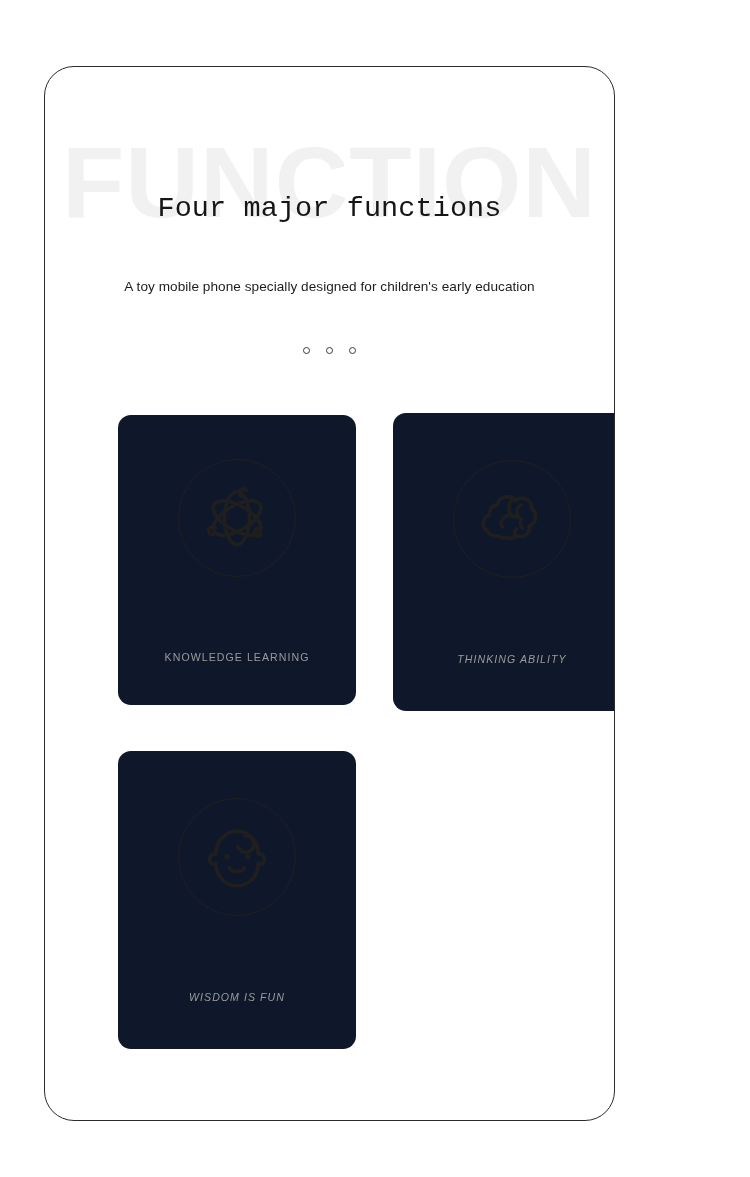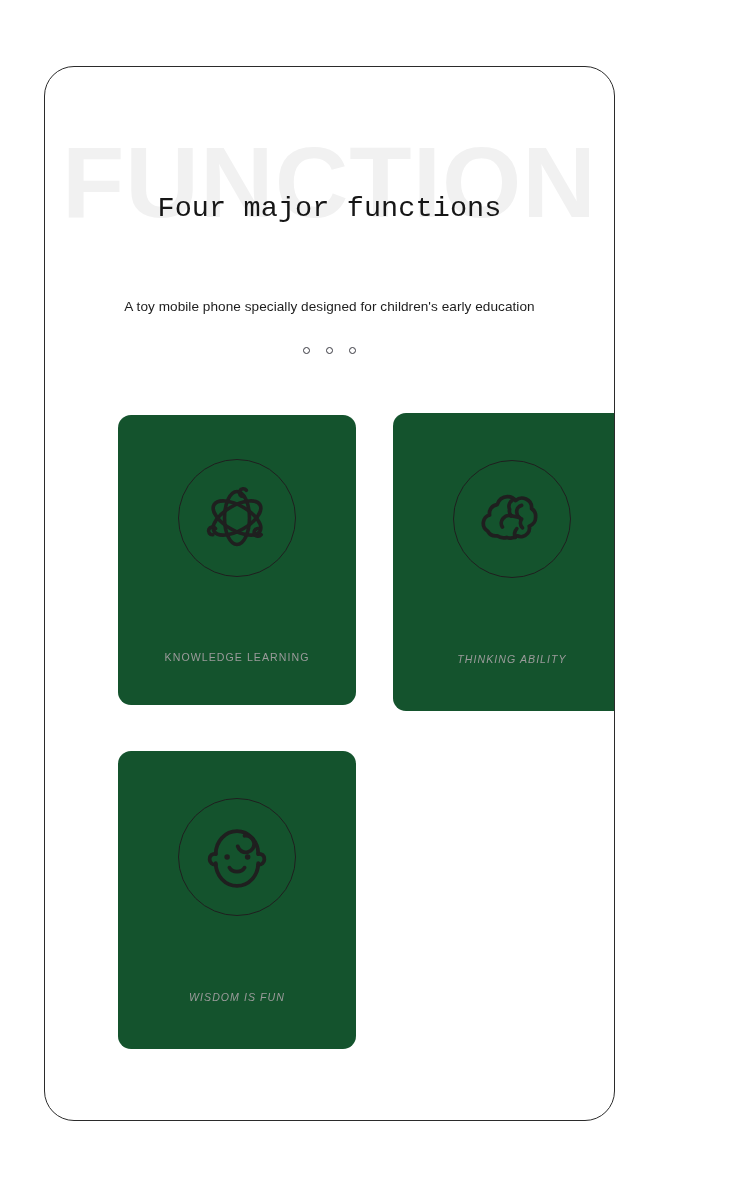--- a/index.html
+++ b/index.html
@@ -65,21 +65,20 @@
   .page-subtitle {
     position: absolute;
     left: 0;
     top: 212px;
     width: 100%;
     text-align: center;
     font-size: 13.6px;
     font-weight: 400;
     color: #1d1d1d;
     letter-spacing: 0.05px;
-    margin-top: 20px;
   }
 
   
   .dots {
     position: absolute;
     left: 0;
     top: 280px;
     width: 100%;
     display: flex;
     justify-content: center;
@@ -98,21 +97,21 @@
     position: absolute;
     left: 73px;
     top: 348px;
     width: 516px;
     display: grid;
     grid-template-columns: 238px 238px;
     column-gap: 37px;
     row-gap: 42px;
   }
   .card {
-    background: #14532d;
+    background: #0f172a;
     border-radius: 13px;
     height: 290px;
     position: relative;
     box-sizing: border-box;
   }
   .card.tall {
     height: 298px;
     margin-top: -2px;
     font-style: italic;
   }

